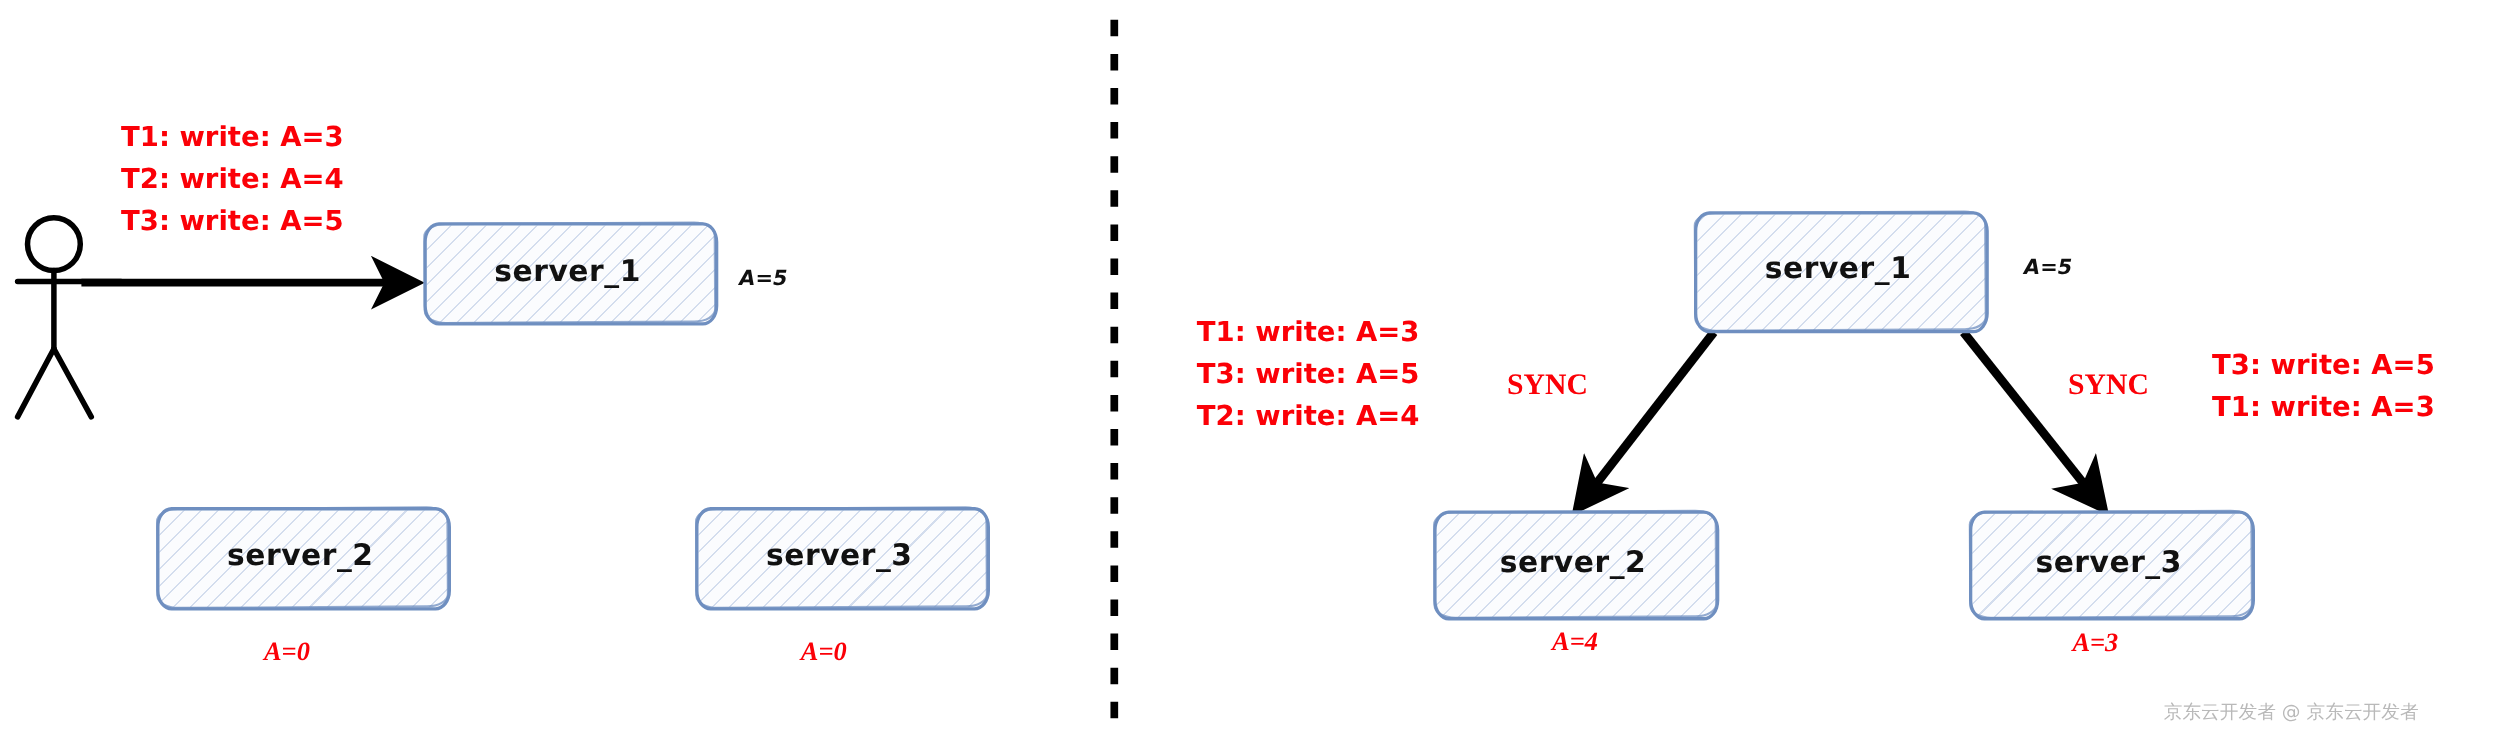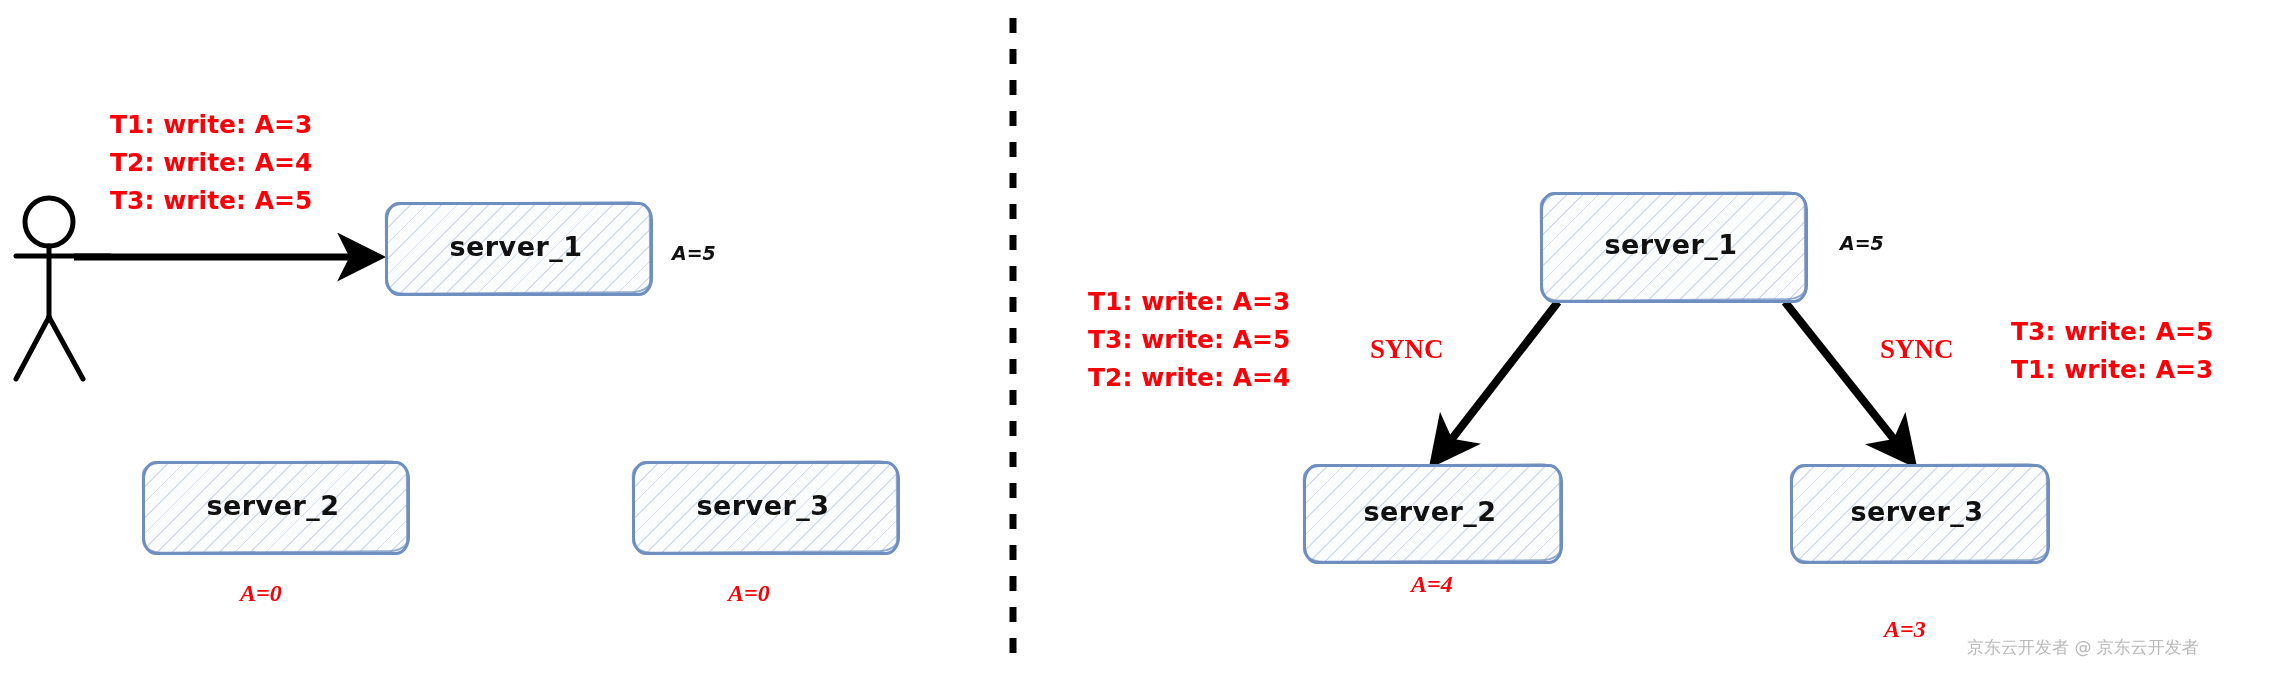--- a/index.html
+++ b/index.html
@@ -214,18 +214,18 @@
       <div class="box second"></div>
       <div class="label">server_2</div>
     </div>
     <div class="redtext aval-red" style="left:1398px; top:571px;margin-left:13px;">A=4</div>
 
     <div class="node" style="left:1790px; top:464px; width:254px; height:94px;">
       <div class="box"></div>
       <div class="box second"></div>
       <div class="label">server_3</div>
     </div>
-    <div class="redtext aval-red" style="left:1884px; top:616px;">A=3</div>
+    <div class="redtext aval-red" style="left:1884px; top:572px;">A=3</div>
   </div>
 
   <div class="watermark" style="left:1967px; top:636px;">京东云开发者 @ 京东云开发者</div>
 
 </div>
 
 </body></html>

